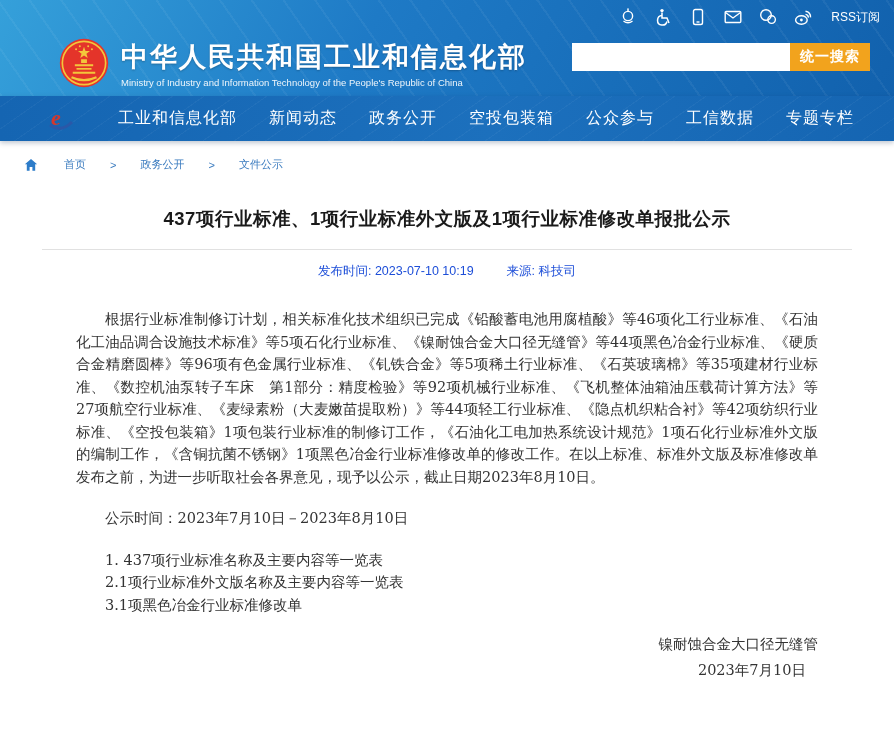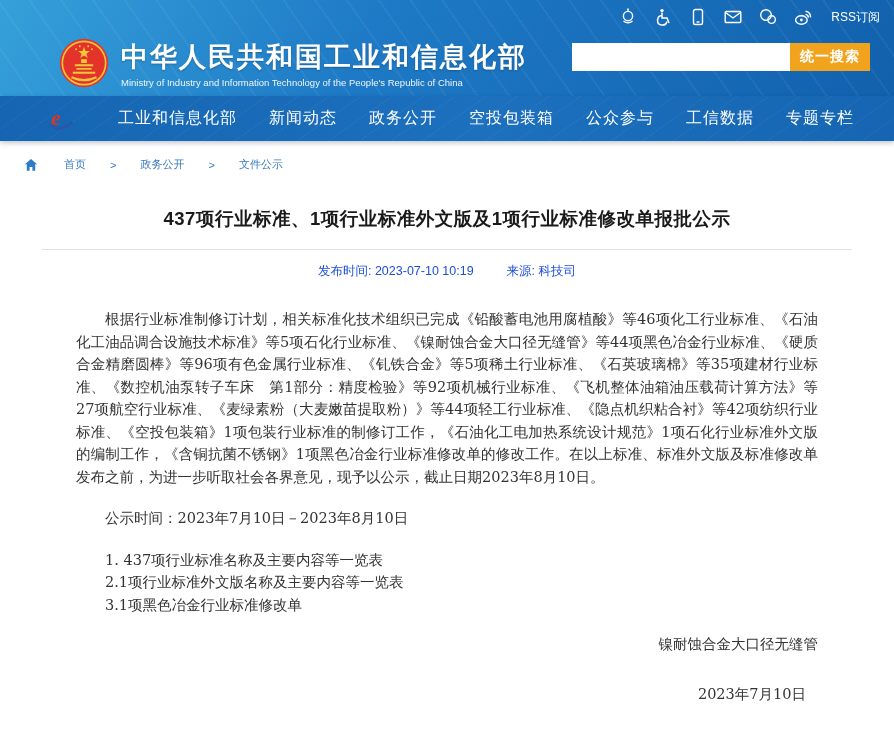--- a/index.html
+++ b/index.html
@@ -60,21 +60,21 @@
   .title-rule { border:none; border-top:1px solid #e1e1e1; margin:18px 42px 0; }
   .article-meta { margin-top:13px; text-align:center; font-size:12.5px; color:#1d4ed8; }
   .article-meta .gap { display:inline-block; width:26px; }
 
   .article-body { padding:28px 76px 0; font-family:"DejaVu Serif","Liberation Serif",serif;
     color:#333; font-size:14.5px; }
   .article-body p { line-height:22.5px; text-indent:2em; text-align:justify;
     margin-bottom:19px; }
   .attachments div { line-height:22.5px; text-indent:2em; }
   .signature { margin-top:15px; text-align:right; line-height:26px; }
-  .signature .sign-date { padding-right:12px;margin-top:24px; }
+  .signature .sign-date { padding-right:12px; }
 </style>
 </head>
 <body>
 
 <header class="site-header">
 
   <div class="topbar">
     <div class="topbar-icons">
       <span class="tb-icon">
         <svg width="18" height="18" viewBox="0 0 18 18" fill="none" stroke="#fff" stroke-width="1.4">

